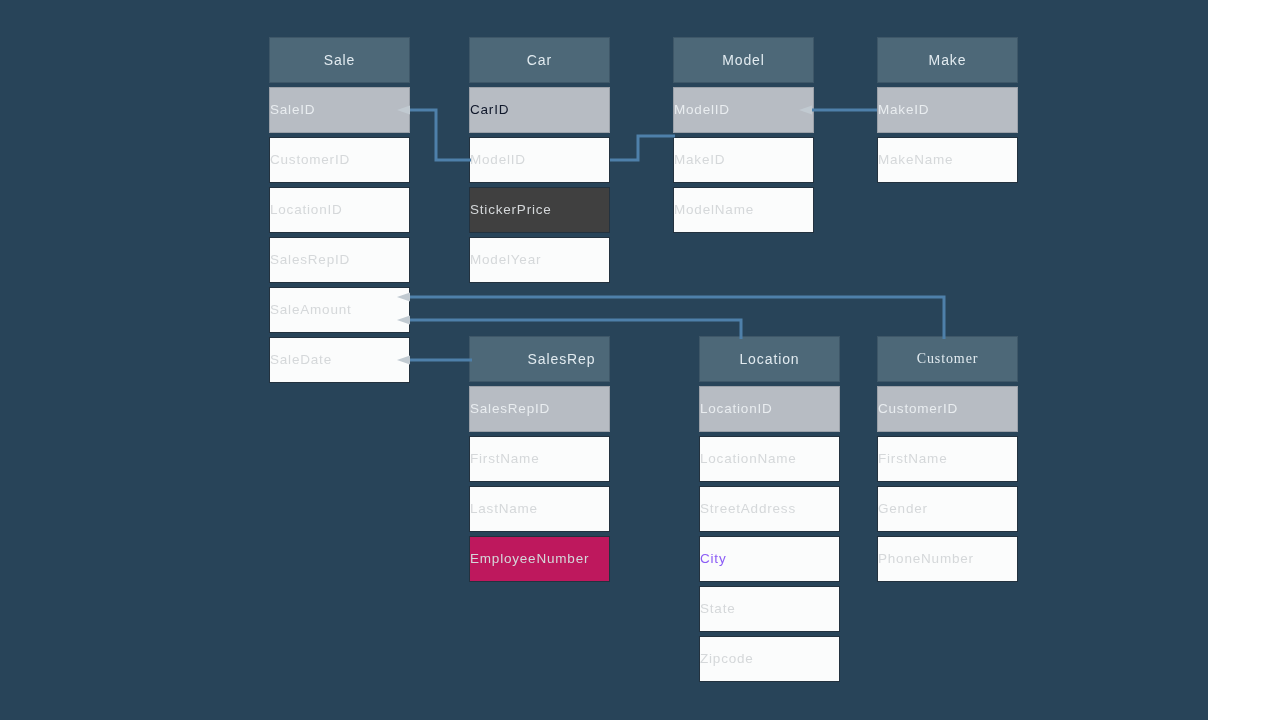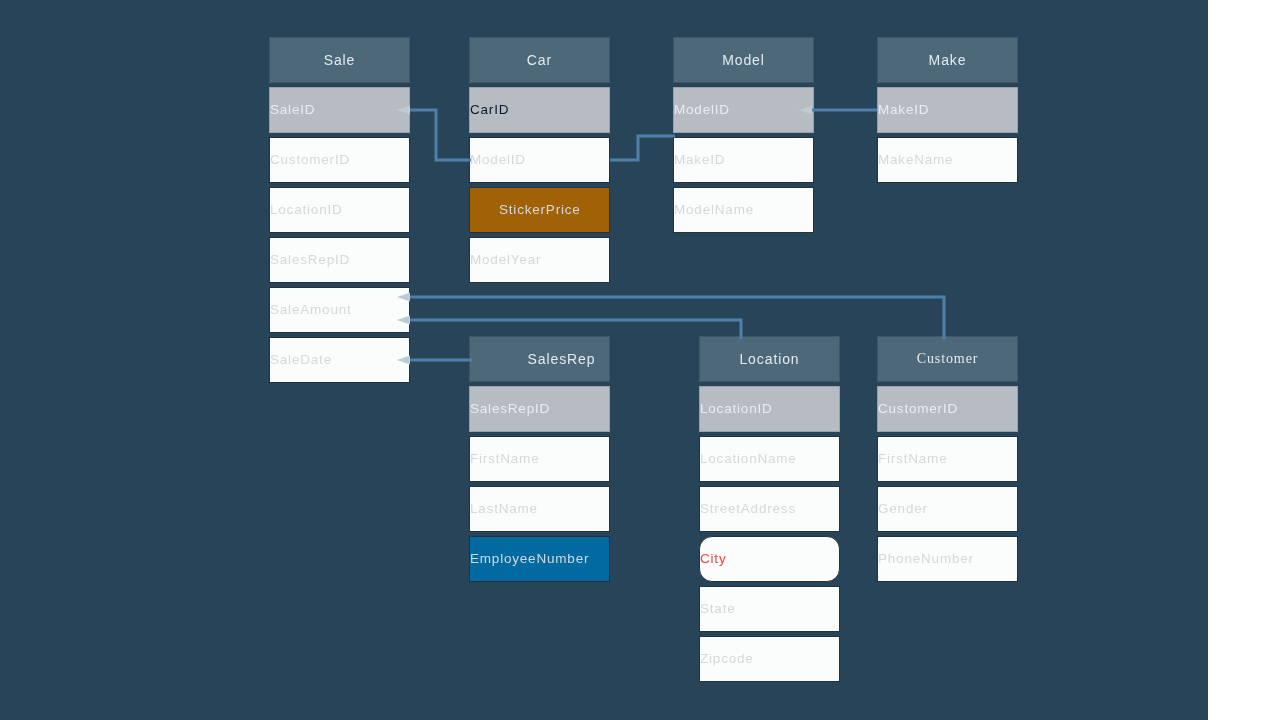--- a/index.html
+++ b/index.html
@@ -68,47 +68,47 @@
       <div class="row" style="background: rgb(251, 252, 252); color: rgb(213, 216, 218);">CustomerID</div>
       <div class="row" style="background: rgb(251, 252, 252); color: rgb(213, 216, 218);">LocationID</div>
       <div class="row" style="background: rgb(251, 252, 252); color: rgb(213, 216, 218);">SalesRepID</div>
       <div class="row" style="background: rgb(251, 252, 252); color: rgb(213, 216, 218);">SaleAmount</div>
       <div class="row" style="background: rgb(251, 252, 252); color: rgb(213, 216, 218);">SaleDate</div>
     </div>
     <div class="tbl" style="left: 469px; top: 37px;">
       <div class="hdr" style="background: rgb(77, 104, 120); color: rgb(226, 235, 240);">Car</div>
       <div class="row key" style="background: rgb(183, 188, 195); color: #0f172a;">CarID</div>
       <div class="row" style="background: rgb(251, 252, 252); color: rgb(213, 216, 218);">ModelID</div>
-      <div class="row" style="background: #a16207; color: rgb(213, 216, 218); padding-left: 29px;">StickerPrice</div>
+      <div class="row" style="background: #404040; color: rgb(213, 216, 218);">StickerPrice</div>
       <div class="row" style="background: rgb(251, 252, 252); color: rgb(213, 216, 218);">ModelYear</div>
     </div>
     <div class="tbl" style="left: 673px; top: 37px;">
       <div class="hdr" style="background: rgb(77, 104, 120); color: rgb(226, 235, 240);">Model</div>
       <div class="row key" style="background: rgb(183, 188, 195); color: rgb(233, 237, 240);">ModelID</div>
       <div class="row" style="background: rgb(251, 252, 252); color: rgb(213, 216, 218);">MakeID</div>
       <div class="row" style="background: rgb(251, 252, 252); color: rgb(213, 216, 218);">ModelName</div>
     </div>
     <div class="tbl" style="left: 877px; top: 37px;">
       <div class="hdr" style="background: rgb(77, 104, 120); color: rgb(226, 235, 240);">Make</div>
       <div class="row key" style="background: rgb(183, 188, 195); color: rgb(233, 237, 240);">MakeID</div>
       <div class="row" style="background: rgb(251, 252, 252); color: rgb(213, 216, 218);">MakeName</div>
     </div>
     <div class="tbl" style="left: 469px; top: 336px;">
       <div class="hdr" style="background: rgb(77, 104, 120); color: rgb(226, 235, 240); padding-left: 44px;">SalesRep</div>
       <div class="row key" style="background: rgb(183, 188, 195); color: rgb(233, 237, 240);">SalesRepID</div>
       <div class="row" style="background: rgb(251, 252, 252); color: rgb(213, 216, 218);">FirstName</div>
       <div class="row" style="background: rgb(251, 252, 252); color: rgb(213, 216, 218);">LastName</div>
-      <div class="row" style="background: #0369a1; color: rgb(213, 216, 218);">EmployeeNumber</div>
+      <div class="row" style="background: #be185d; color: rgb(213, 216, 218);">EmployeeNumber</div>
     </div>
     <div class="tbl" style="left: 699px; top: 336px;">
       <div class="hdr" style="background: rgb(77, 104, 120); color: rgb(226, 235, 240);">Location</div>
       <div class="row key" style="background: rgb(183, 188, 195); color: rgb(233, 237, 240);">LocationID</div>
       <div class="row" style="background: rgb(251, 252, 252); color: rgb(213, 216, 218);">LocationName</div>
       <div class="row" style="background: rgb(251, 252, 252); color: rgb(213, 216, 218);">StreetAddress</div>
-      <div class="row" style="background: rgb(251, 252, 252); color: #ef4444; border-radius: 13px;">City</div>
+      <div class="row" style="background: rgb(251, 252, 252); color: #8b5cf6;">City</div>
       <div class="row" style="background: rgb(251, 252, 252); color: rgb(213, 216, 218);">State</div>
       <div class="row" style="background: rgb(251, 252, 252); color: rgb(213, 216, 218);">Zipcode</div>
     </div>
     <div class="tbl" style="left: 877px; top: 336px;">
       <div class="hdr" style="background: rgb(77, 104, 120); color: rgb(226, 235, 240); font-family: Liberation Serif, serif;">Customer</div>
       <div class="row key" style="background: rgb(183, 188, 195); color: rgb(233, 237, 240);">CustomerID</div>
       <div class="row" style="background: rgb(251, 252, 252); color: rgb(213, 216, 218);">FirstName</div>
       <div class="row" style="background: rgb(251, 252, 252); color: rgb(213, 216, 218);">Gender</div>
       <div class="row" style="background: rgb(251, 252, 252); color: rgb(213, 216, 218);">PhoneNumber</div>
     </div>

